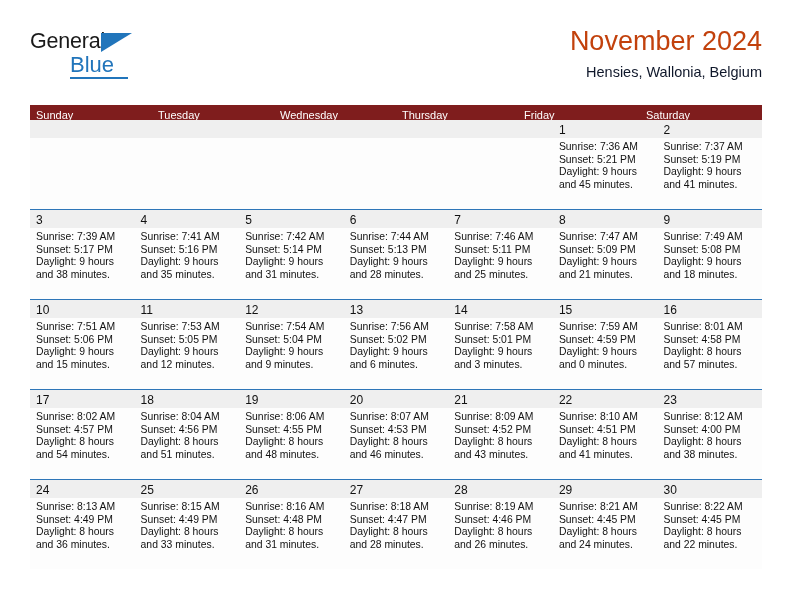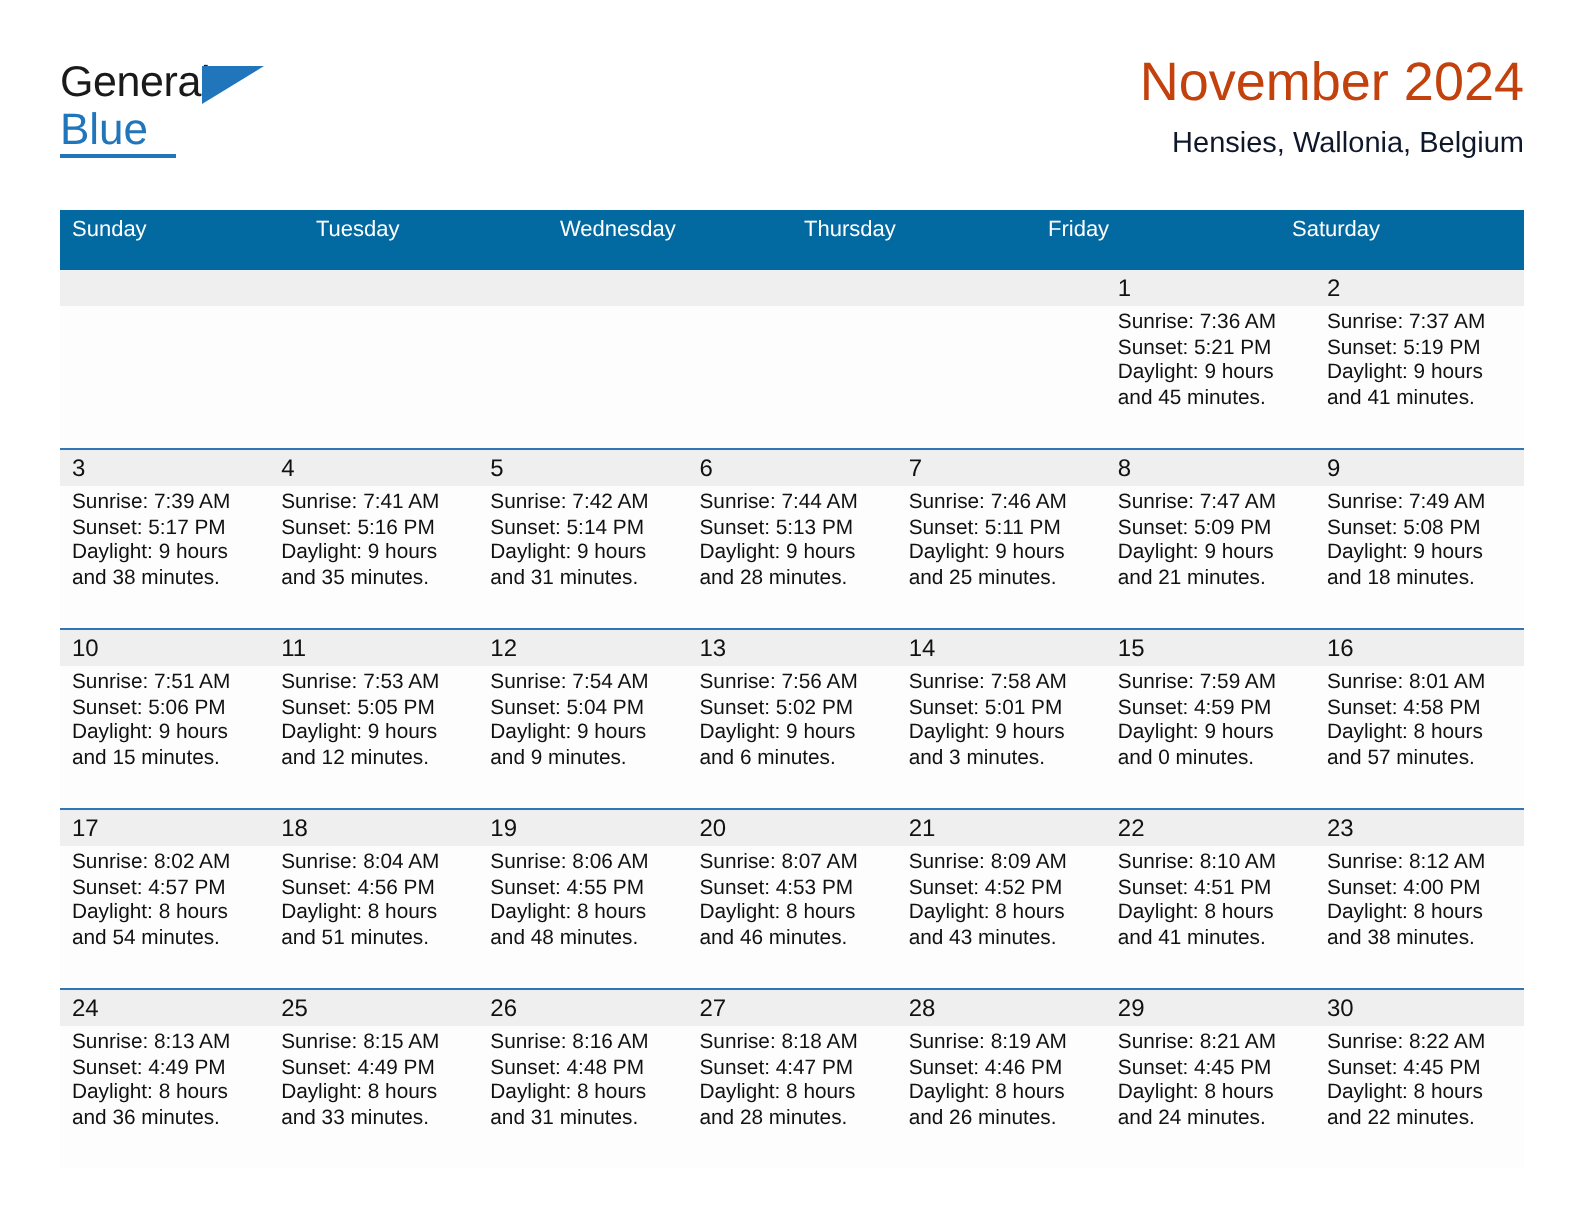--- a/index.html
+++ b/index.html
@@ -54,20 +54,21 @@
     height: 19px;
     background: #2175bb;
     clip-path: polygon(0 0, 100% 100%, 0 100%);
     transform: scaleY(-1);
   }
   .brand-row2 {
     display: block;
     font-size: 22px;
     line-height: 24px;
     color: #2175bb;
+    margin-left: 40px;
     margin-top: 1px;
     width: 58px;
     border-bottom: 2.5px solid #2175bb;
     white-space: nowrap;
   }
 
   .titles {
     position: absolute;
     right: 0;
     top: 0;
@@ -90,22 +91,22 @@
 
   
   .calendar {
     position: absolute;
     left: 30px;
     top: 105px;
     width: 732px;
   }
   .dow-row {
     display: flex;
-    background: #0369a1;
-    height: 30px;
+    background: #7f1d1d;
+    height: 15px;
   }
   .dow {
     flex: 1 1 0;
     color: #ffffff;
     font-size: 11px;
     line-height: 20px;
     padding-left: 6px;
     box-sizing: border-box;
     white-space: nowrap;
   }

